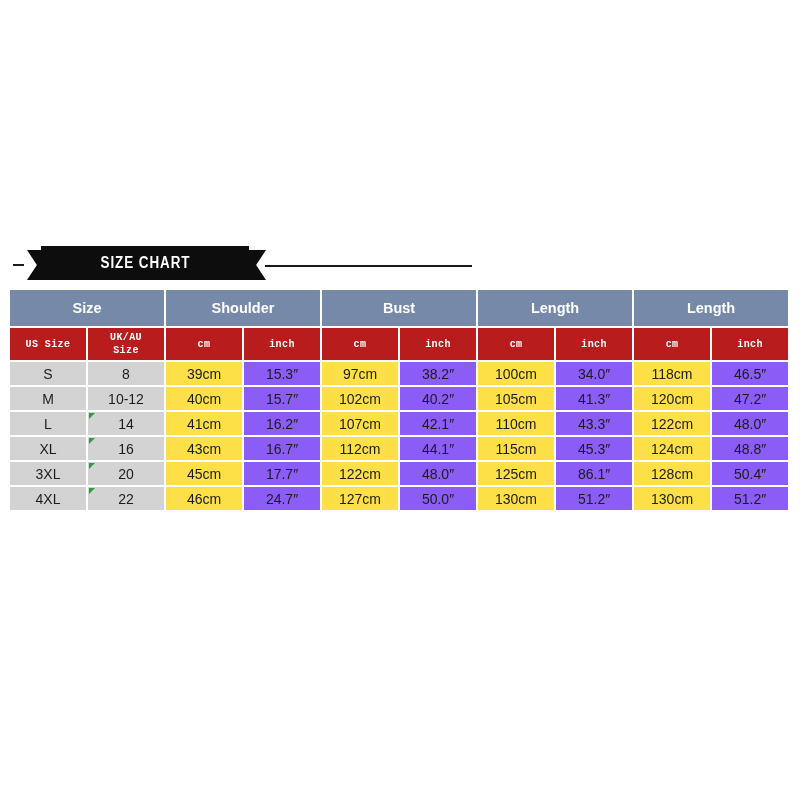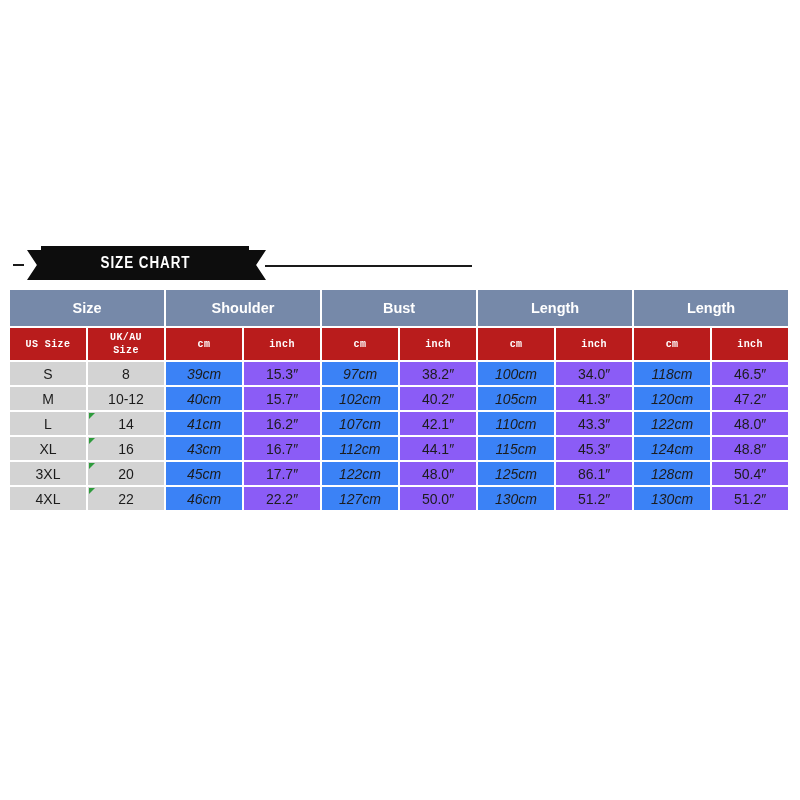--- a/index.html
+++ b/index.html
@@ -125,22 +125,21 @@
     height: 23px;
     font-size: 14px;
     color: #1c1c1c;
     font-family: "Liberation Sans", sans-serif;
     position: relative;
   }
   td.size-cell {
     background: #d3d3d3;
   }
   td.cm-cell {
-    background: #3b82f6;
-    font-style: italic;
+    background: #fde047;
   }
   td.inch-cell {
     background: #8b5cf6;
   }
 
   
   .flag {
     position: absolute;
     left: 1px;
     top: 1px;
@@ -258,21 +257,21 @@
             <td class="cell inch-cell">48.0″</td>
             <td class="cell cm-cell">125cm</td>
             <td class="cell inch-cell">86.1″</td>
             <td class="cell cm-cell">128cm</td>
             <td class="cell inch-cell">50.4″</td>
           </tr>
           <tr>
             <td class="cell size-cell">4XL</td>
             <td class="cell size-cell"><span class="flag"></span>22</td>
             <td class="cell cm-cell">46cm</td>
-            <td class="cell inch-cell">22.2″</td>
+            <td class="cell inch-cell">24.7″</td>
             <td class="cell cm-cell">127cm</td>
             <td class="cell inch-cell">50.0″</td>
             <td class="cell cm-cell">130cm</td>
             <td class="cell inch-cell">51.2″</td>
             <td class="cell cm-cell">130cm</td>
             <td class="cell inch-cell">51.2″</td>
           </tr>
         </tbody>
     </table>
   </div>

